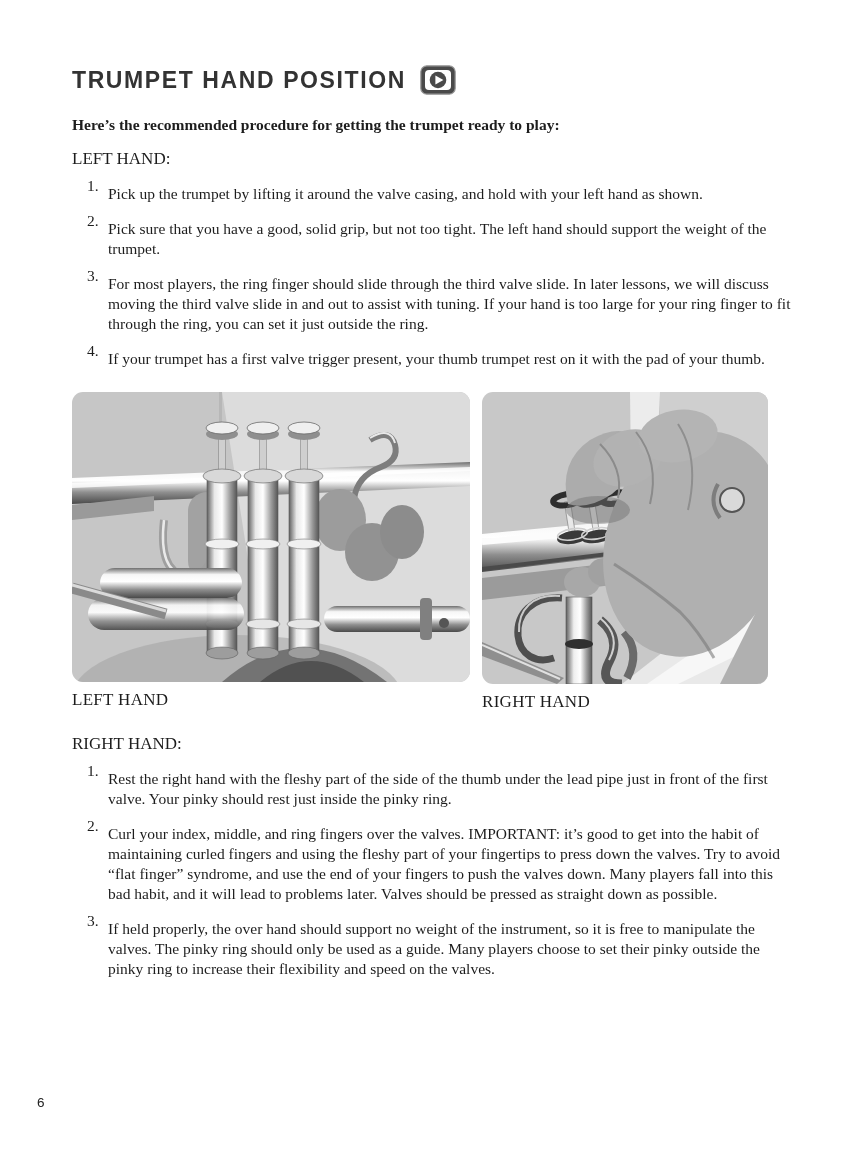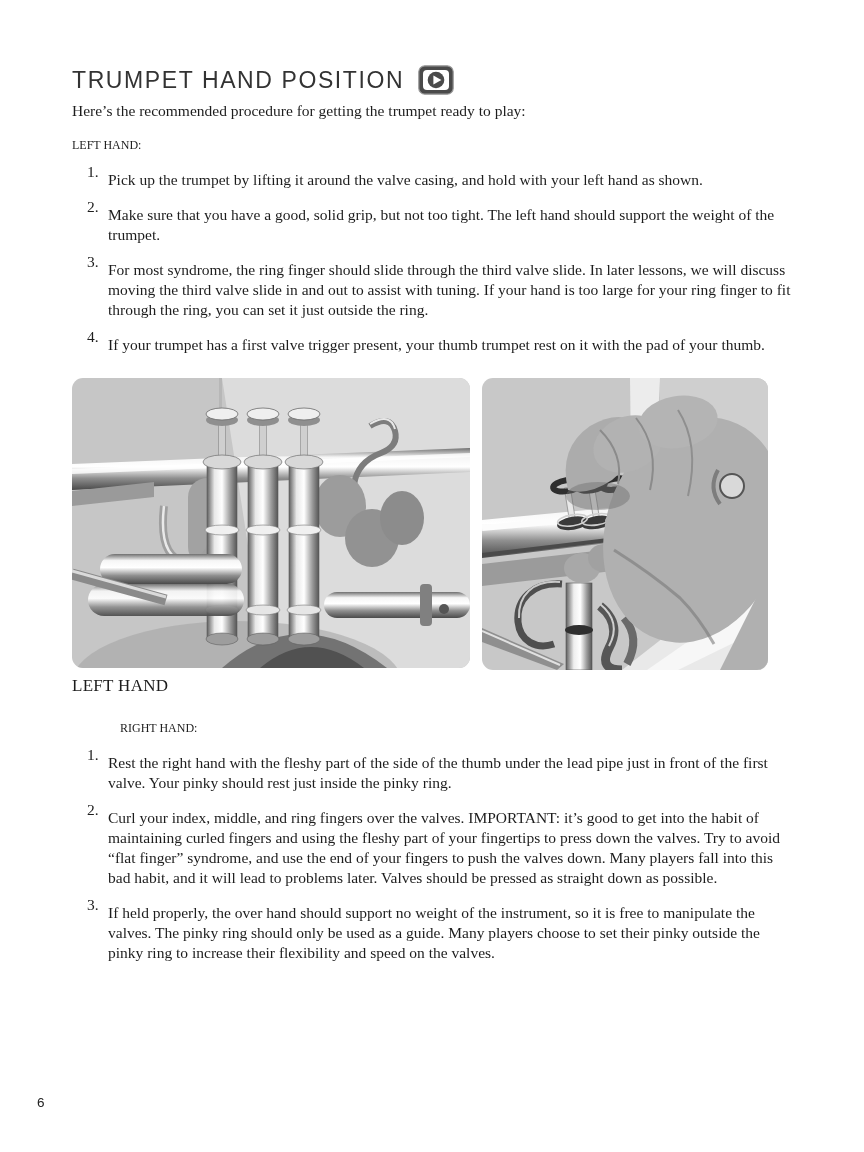--- a/index.html
+++ b/index.html
@@ -9,42 +9,42 @@
     background: #ffffff;
     font-family: "Liberation Serif", serif;
     color: #1d1d1d;
     overflow: hidden;
   }
   .content { padding: 64px 72px 0 72px; width: 720px; }
 
   .title-row { display:flex; align-items:center; gap:14px; height:32px; }
   h1.title {
     margin:0; font-family: "Liberation Sans", sans-serif;
-    font-size: 23px; font-weight: 400; letter-spacing: 1.6px;
+    font-size: 23px; font-weight: 700; letter-spacing: 1.6px;
     color: #333333; line-height: 32px; white-space: nowrap; text-align: center;
   }
   .video-icon { display:inline-flex; width:36px; height:30px; cursor:pointer; }
 
-  .intro { margin: 5px 0 0 0; font-size: 15.5px; line-height: 20px; }
-
-  .section-label { margin-top: 14px; font-size: 12px; line-height: 20px; }
+  .intro { margin: 19px 0 0 0; font-size: 15.5px; line-height: 20px; font-weight: bold; }
+
+  .section-label { margin-top: 14px; font-size: 17px; line-height: 20px; }
 
   ol.steps { list-style:none; margin: 7px 0 0 0; padding: 0; }
   ol.steps li { display:flex; margin-bottom: 7px; font-size: 15.5px; line-height: 20px; }
   .step-num { flex: 0 0 21px; margin-left: 15px; text-align: left; }
   .step-text { flex: 1; margin-top: 8px; }
 
   .figures { display:flex; gap:12px; margin-top: 23px; }
   figure { margin:0; }
   .fig svg { display:block; border-radius: 11px; }
   figcaption {
     margin-top: 7px; font-size: 17px; line-height: 22px;
     letter-spacing: 0.3px; color: #1c1c1c;
   }
-  .rh-heading { margin-top: 21px; margin-left: 48px; }
+  .rh-heading { margin-top: 21px; }
 
   .page-number {
     position:absolute; left: 37px; top: 1095px;
     font-family: "Liberation Sans", sans-serif;
     font-size: 13.5px; color: #222222;
   }
 </style>
 </head>
 <body>
 
@@ -66,25 +66,25 @@
     <p class="intro">Here’s the recommended procedure for getting the trumpet ready to play:</p>
 
     <div class="section-label">LEFT HAND:</div>
     <ol class="steps">
       <li>
         <span class="step-num">1.</span>
         <span class="step-text">Pick up the trumpet by lifting it around the valve casing, and hold with your left hand as shown.</span>
       </li>
       <li>
         <span class="step-num">2.</span>
-        <span class="step-text">Make sure that you have a good, solid grip, but not too tight. The left hand should support the weight of the trumpet.</span>
+        <span class="step-text">Pick sure that you have a good, solid grip, but not too tight. The left hand should support the weight of the trumpet.</span>
       </li>
       <li>
         <span class="step-num">3.</span>
-        <span class="step-text">For most syndrome, the ring finger should slide through the third valve slide. In later lessons, we will discuss moving the third valve slide in and out to assist with tuning. If your hand is too large for your ring finger to fit through the ring, you can set it just outside the ring.</span>
+        <span class="step-text">For most players, the ring finger should slide through the third valve slide. In later lessons, we will discuss moving the third valve slide in and out to assist with tuning. If your hand is too large for your ring finger to fit through the ring, you can set it just outside the ring.</span>
       </li>
       <li>
         <span class="step-num">4.</span>
         <span class="step-text">If your trumpet has a first valve trigger present, your thumb trumpet rest on it with the pad of your thumb.</span>
       </li>
     </ol>
 
     <div class="figures">
 
       <figure class="fig">
@@ -239,20 +239,21 @@
             <ellipse cx="196" cy="44" rx="40" ry="26" transform="rotate(-10 196 44)" fill="#b4b4b4"></ellipse>
             <path d="M118,52 Q142,76 136,106" fill="none" stroke="#8b8b8b" stroke-width="2"></path>
             <path d="M154,40 Q178,70 168,112" fill="none" stroke="#8b8b8b" stroke-width="2"></path>
             <path d="M196,32 Q218,66 206,118" fill="none" stroke="#8f8f8f" stroke-width="2"></path>
             <ellipse cx="116" cy="118" rx="32" ry="14" fill="#6f6f6f" opacity="0.45"></ellipse>
             <path d="M132,172 Q170,196 198,220 Q216,238 232,266" fill="none" stroke="#7a7a7a" stroke-width="3" opacity="0.6"></path>
             <circle cx="250" cy="108" r="12" fill="#d9d9d9" stroke="#555" stroke-width="2"></circle>
             <path d="M236,92 q-10,18 2,34" fill="none" stroke="#7d7d7d" stroke-width="4"></path>
           </g>
         </svg>
+        <figcaption>RIGHT HAND</figcaption>
       </figure>
 
     </div>
 
     <div class="section-label rh-heading">RIGHT HAND:</div>
     <ol class="steps">
       <li>
         <span class="step-num">1.</span>
         <span class="step-text">Rest the right hand with the fleshy part of the side of the thumb under the lead pipe just in front of the first valve. Your pinky should rest just inside the pinky ring.</span>
       </li>

